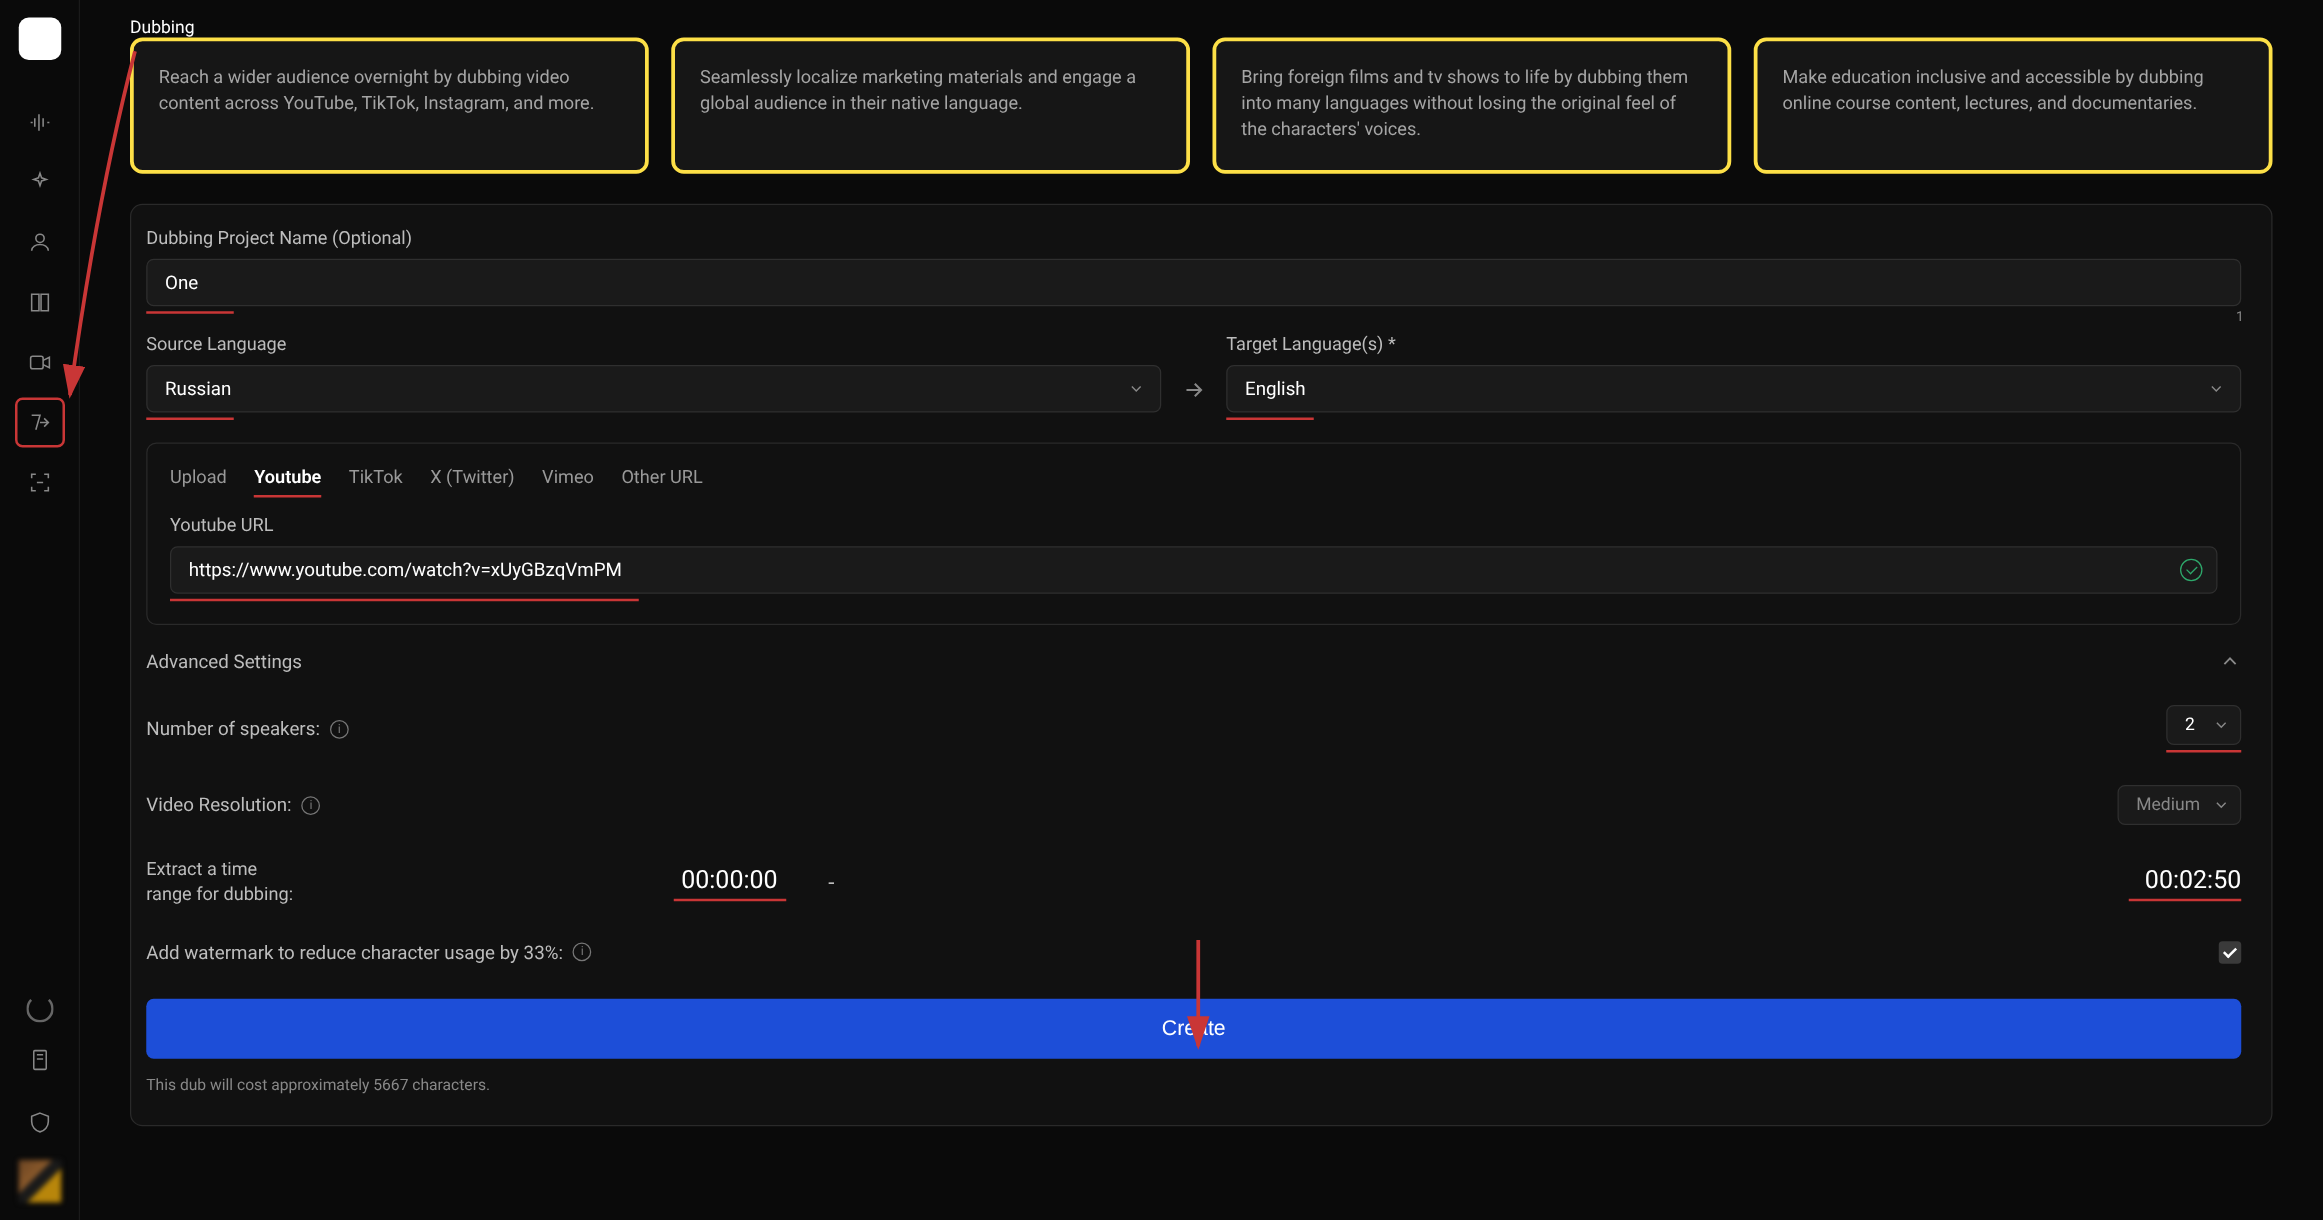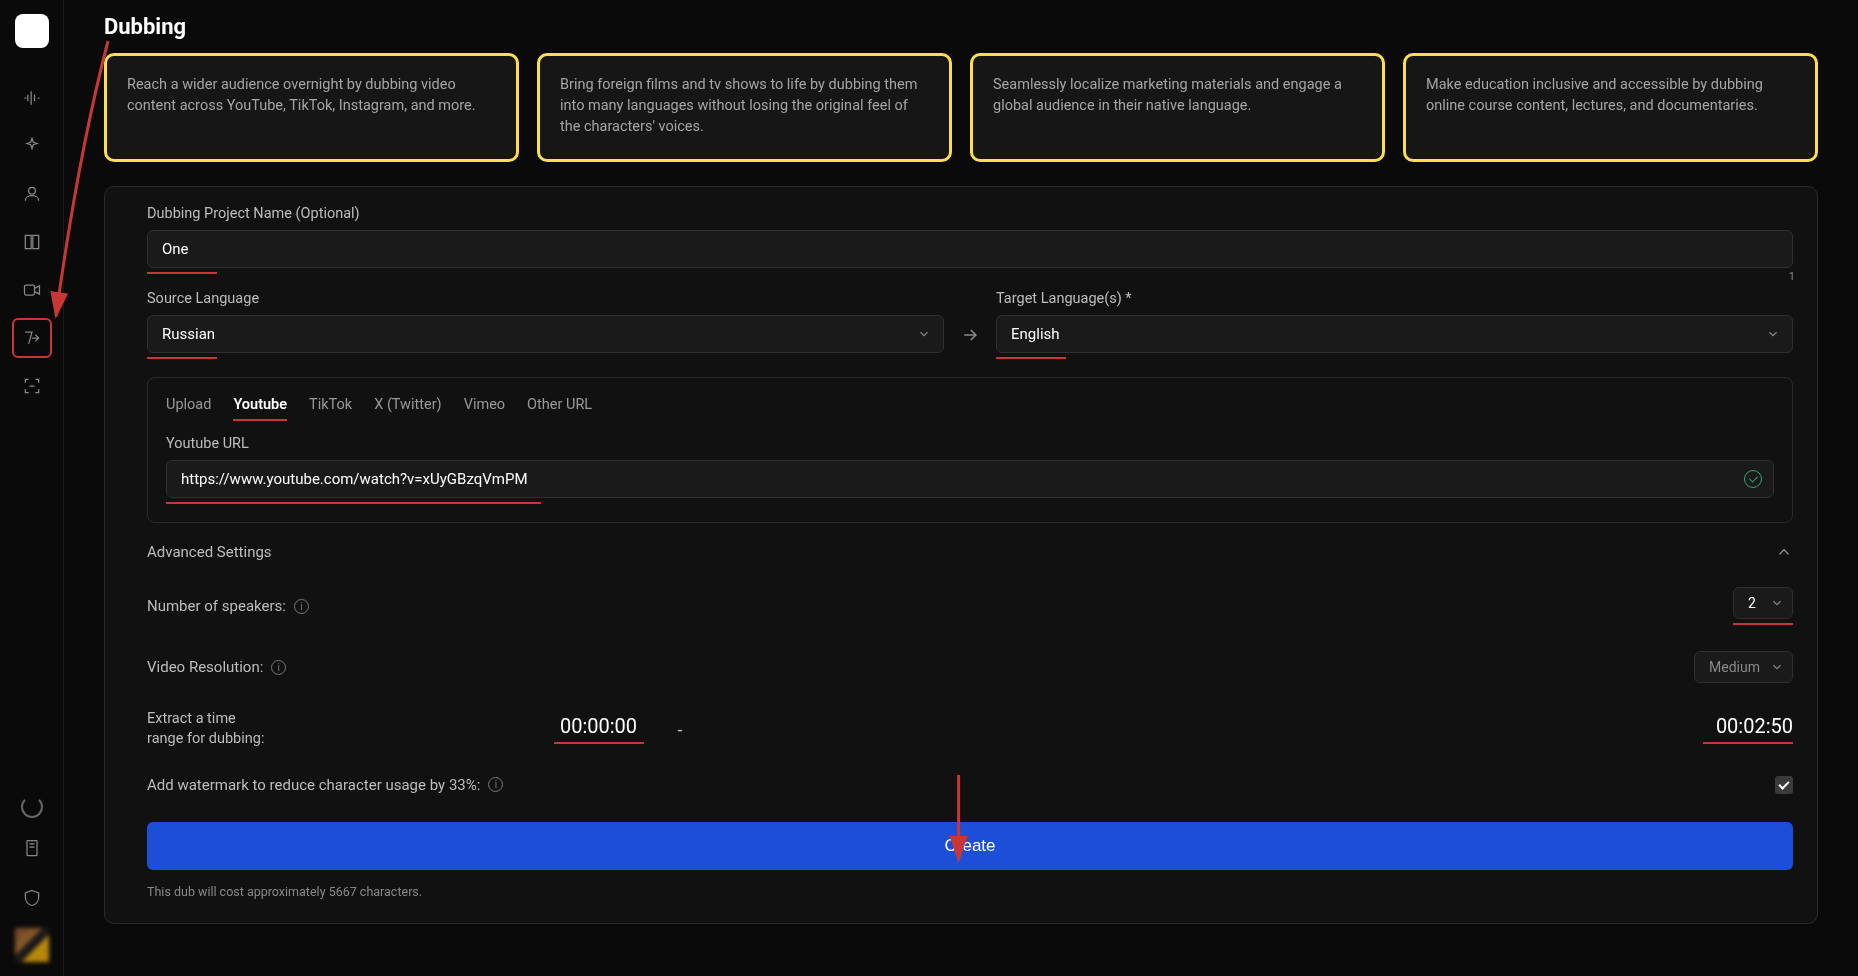--- a/index.html
+++ b/index.html
@@ -64,24 +64,23 @@
   height: 34px;
   background: linear-gradient(135deg,#6b4423 0%,#8b5a2b 40%,#1a1a1a 40%,#1a1a1a 60%,#b8860b 60%);
   filter: blur(2px);
 }
 .main {
   flex: 1;
   padding: 14px 40px 20px 40px;
   overflow-y: auto;
 }
 .page-title {
-  font-size: 22px;
-  font-weight: 700;
-  color: #fff;
-  margin-bottom: 14px;
+  font-size: 14px;
+  font-weight: 400;
+  color: #fff;
 }
 .cards-row {
   display: flex;
   gap: 18px;
   margin-bottom: 24px;
 }
 .card {
   flex: 1;
   background: #161616;
   border: 3px solid #fde047;
@@ -89,21 +88,21 @@
   padding: 18px 20px 22px 20px;
 }
 .card-desc {
   color: #a5a5a5;
   font-size: 14.5px;
   line-height: 1.45;
 }
 .form-panel {
   border: 1px solid #2a2a2a;
   border-radius: 10px;
-  padding: 18px 24px 24px 42px;
+  padding: 18px 24px 24px 12px;
   background: #111;
 }
 .field-label {
   font-size: 14.5px;
   color: #bdbdbd;
   margin-bottom: 8px;
 }
 .text-input {
   width: 100%;
   background: #1a1a1a;
@@ -387,24 +386,24 @@
 </div>
 
 <div class="main">
   <div class="page-title">Dubbing</div>
 
   <div class="cards-row">
     <div class="card">
         <div class="card-desc">Reach a wider audience overnight by dubbing video content across YouTube, TikTok, Instagram, and more.</div>
       </div>
     <div class="card">
+        <div class="card-desc">Seamlessly localize marketing materials and engage a global audience in their native language.</div>
+      </div>
+    <div class="card">
         <div class="card-desc">Bring foreign films and tv shows to life by dubbing them into many languages without losing the original feel of the characters' voices.</div>
-      </div>
-    <div class="card">
-        <div class="card-desc">Seamlessly localize marketing materials and engage a global audience in their native language.</div>
       </div>
     <div class="card">
         <div class="card-desc">Make education inclusive and accessible by dubbing online course content, lectures, and documentaries.</div>
       </div>
   </div>
 
   <div class="form-panel" style="position:relative;">
 
     <div class="field-label">Dubbing Project Name (Optional)</div>
     <div class="text-input">One</div>

